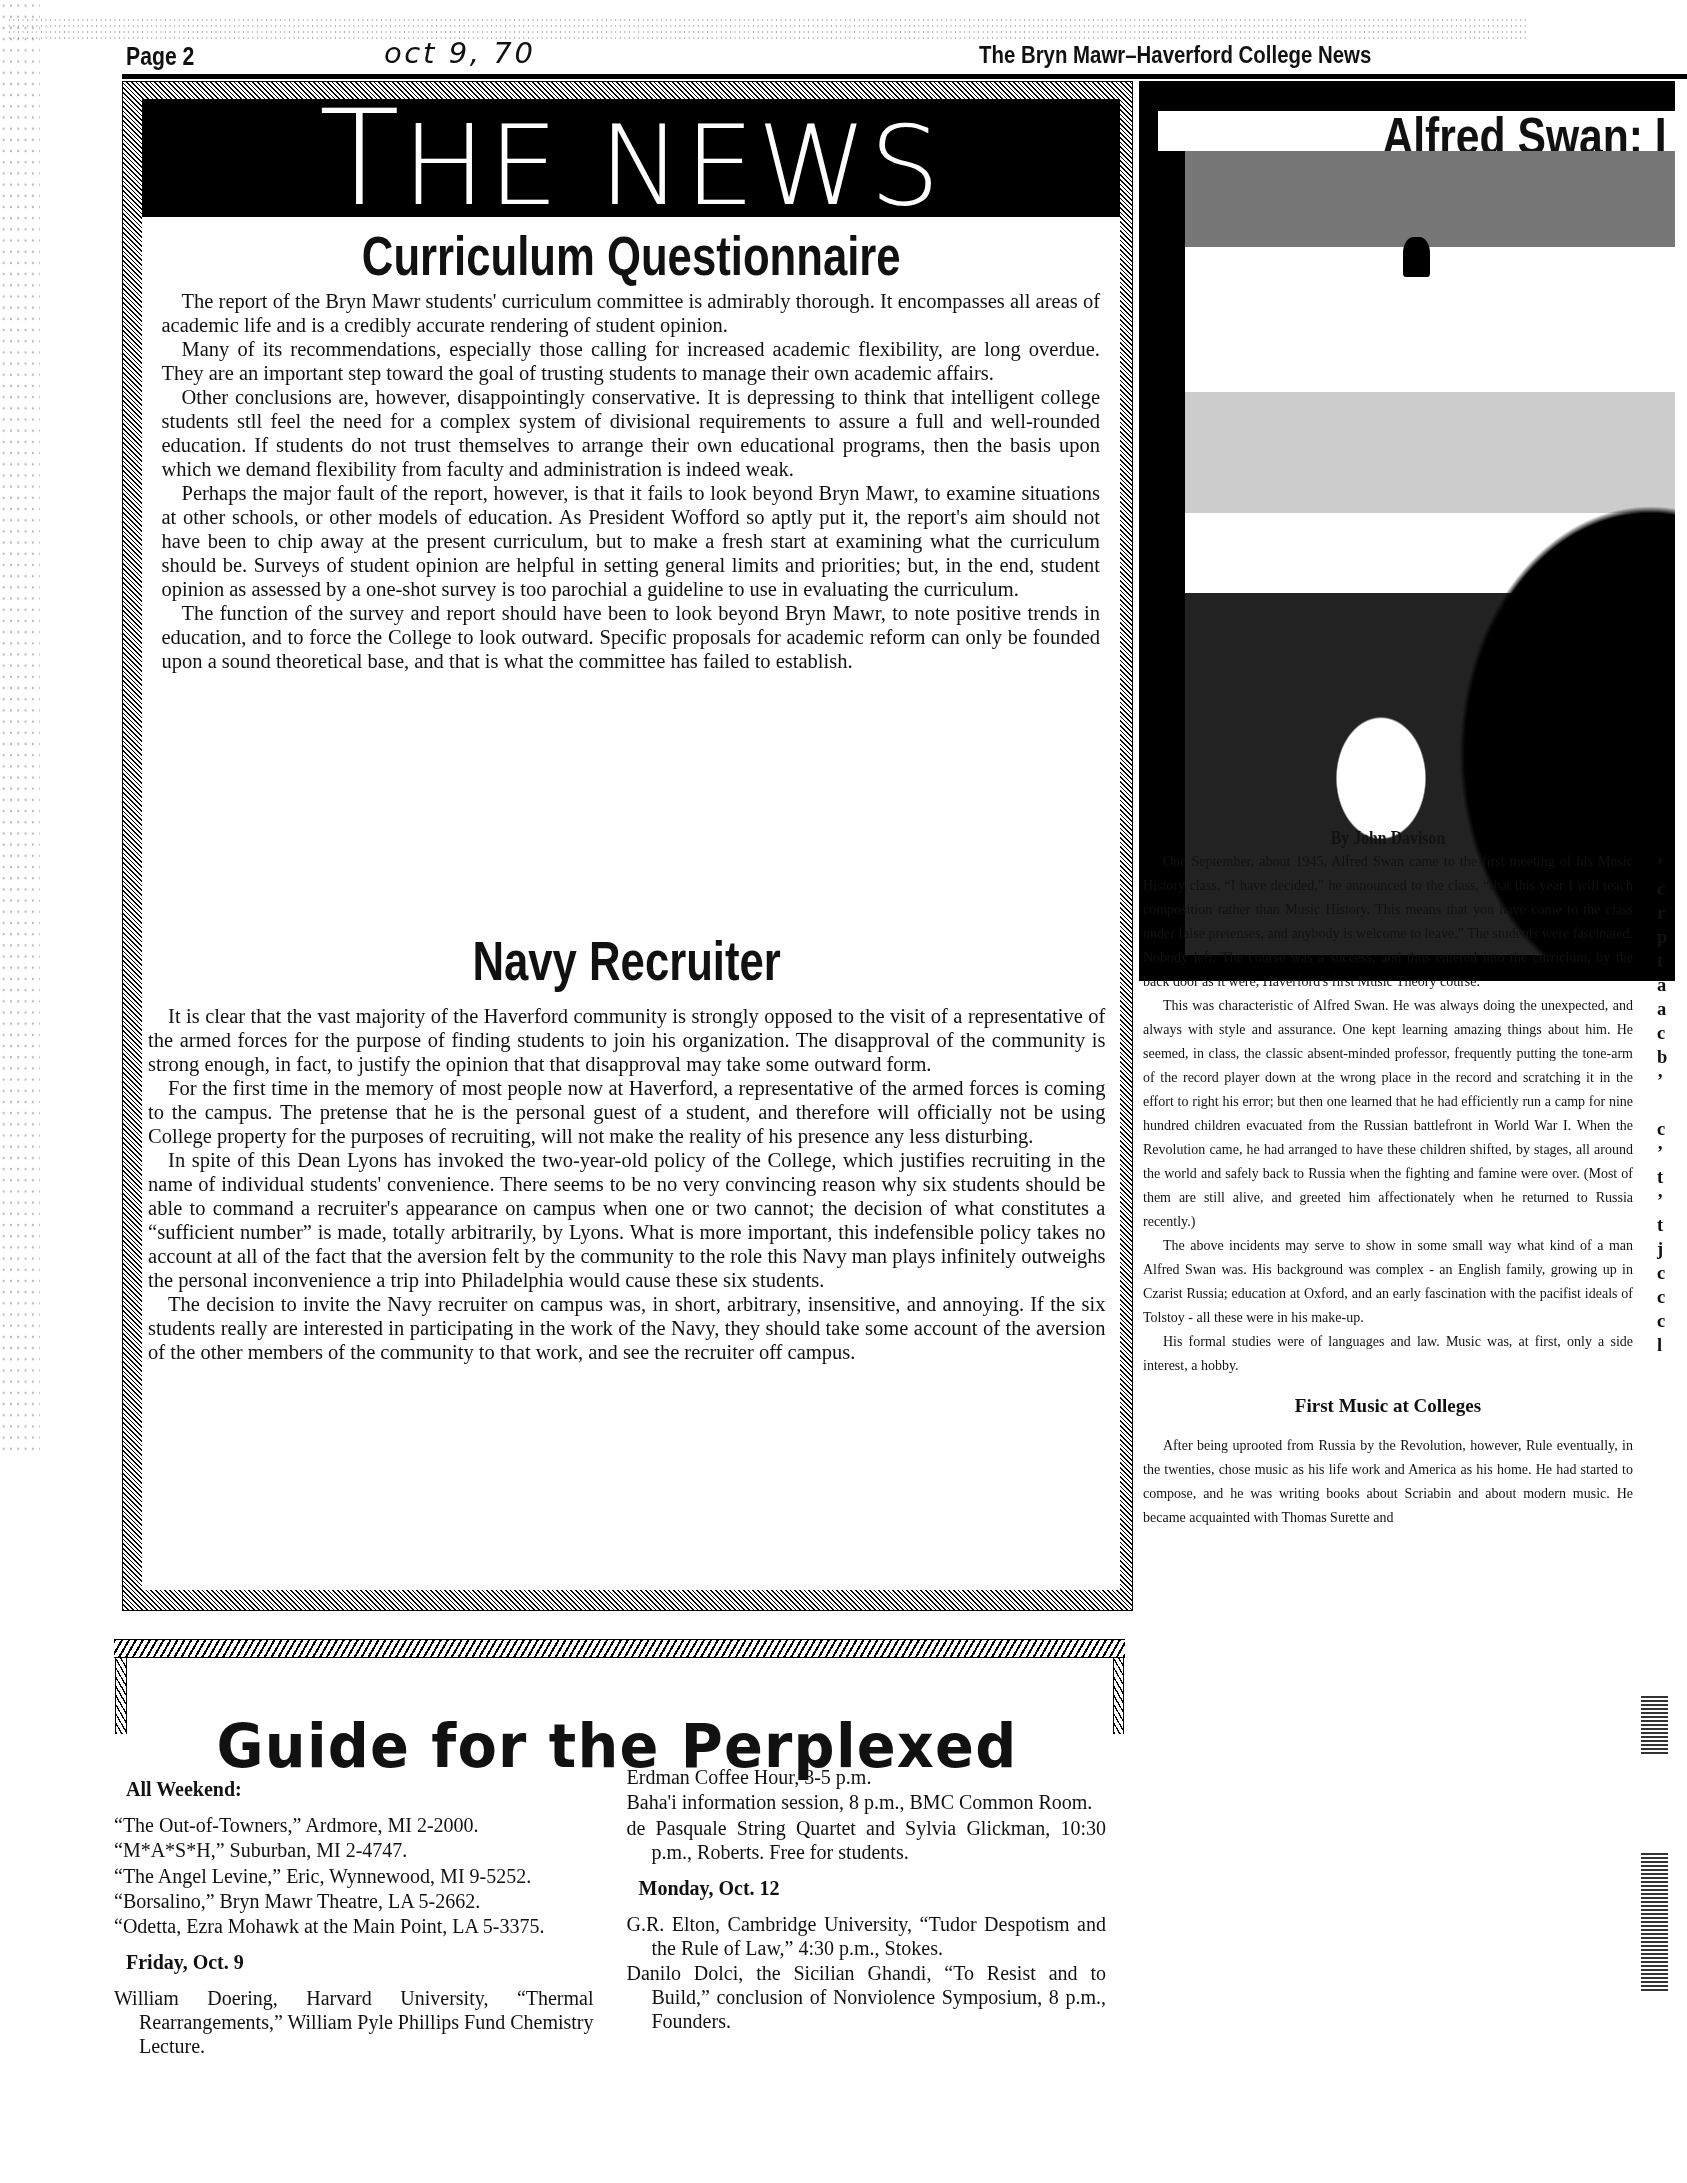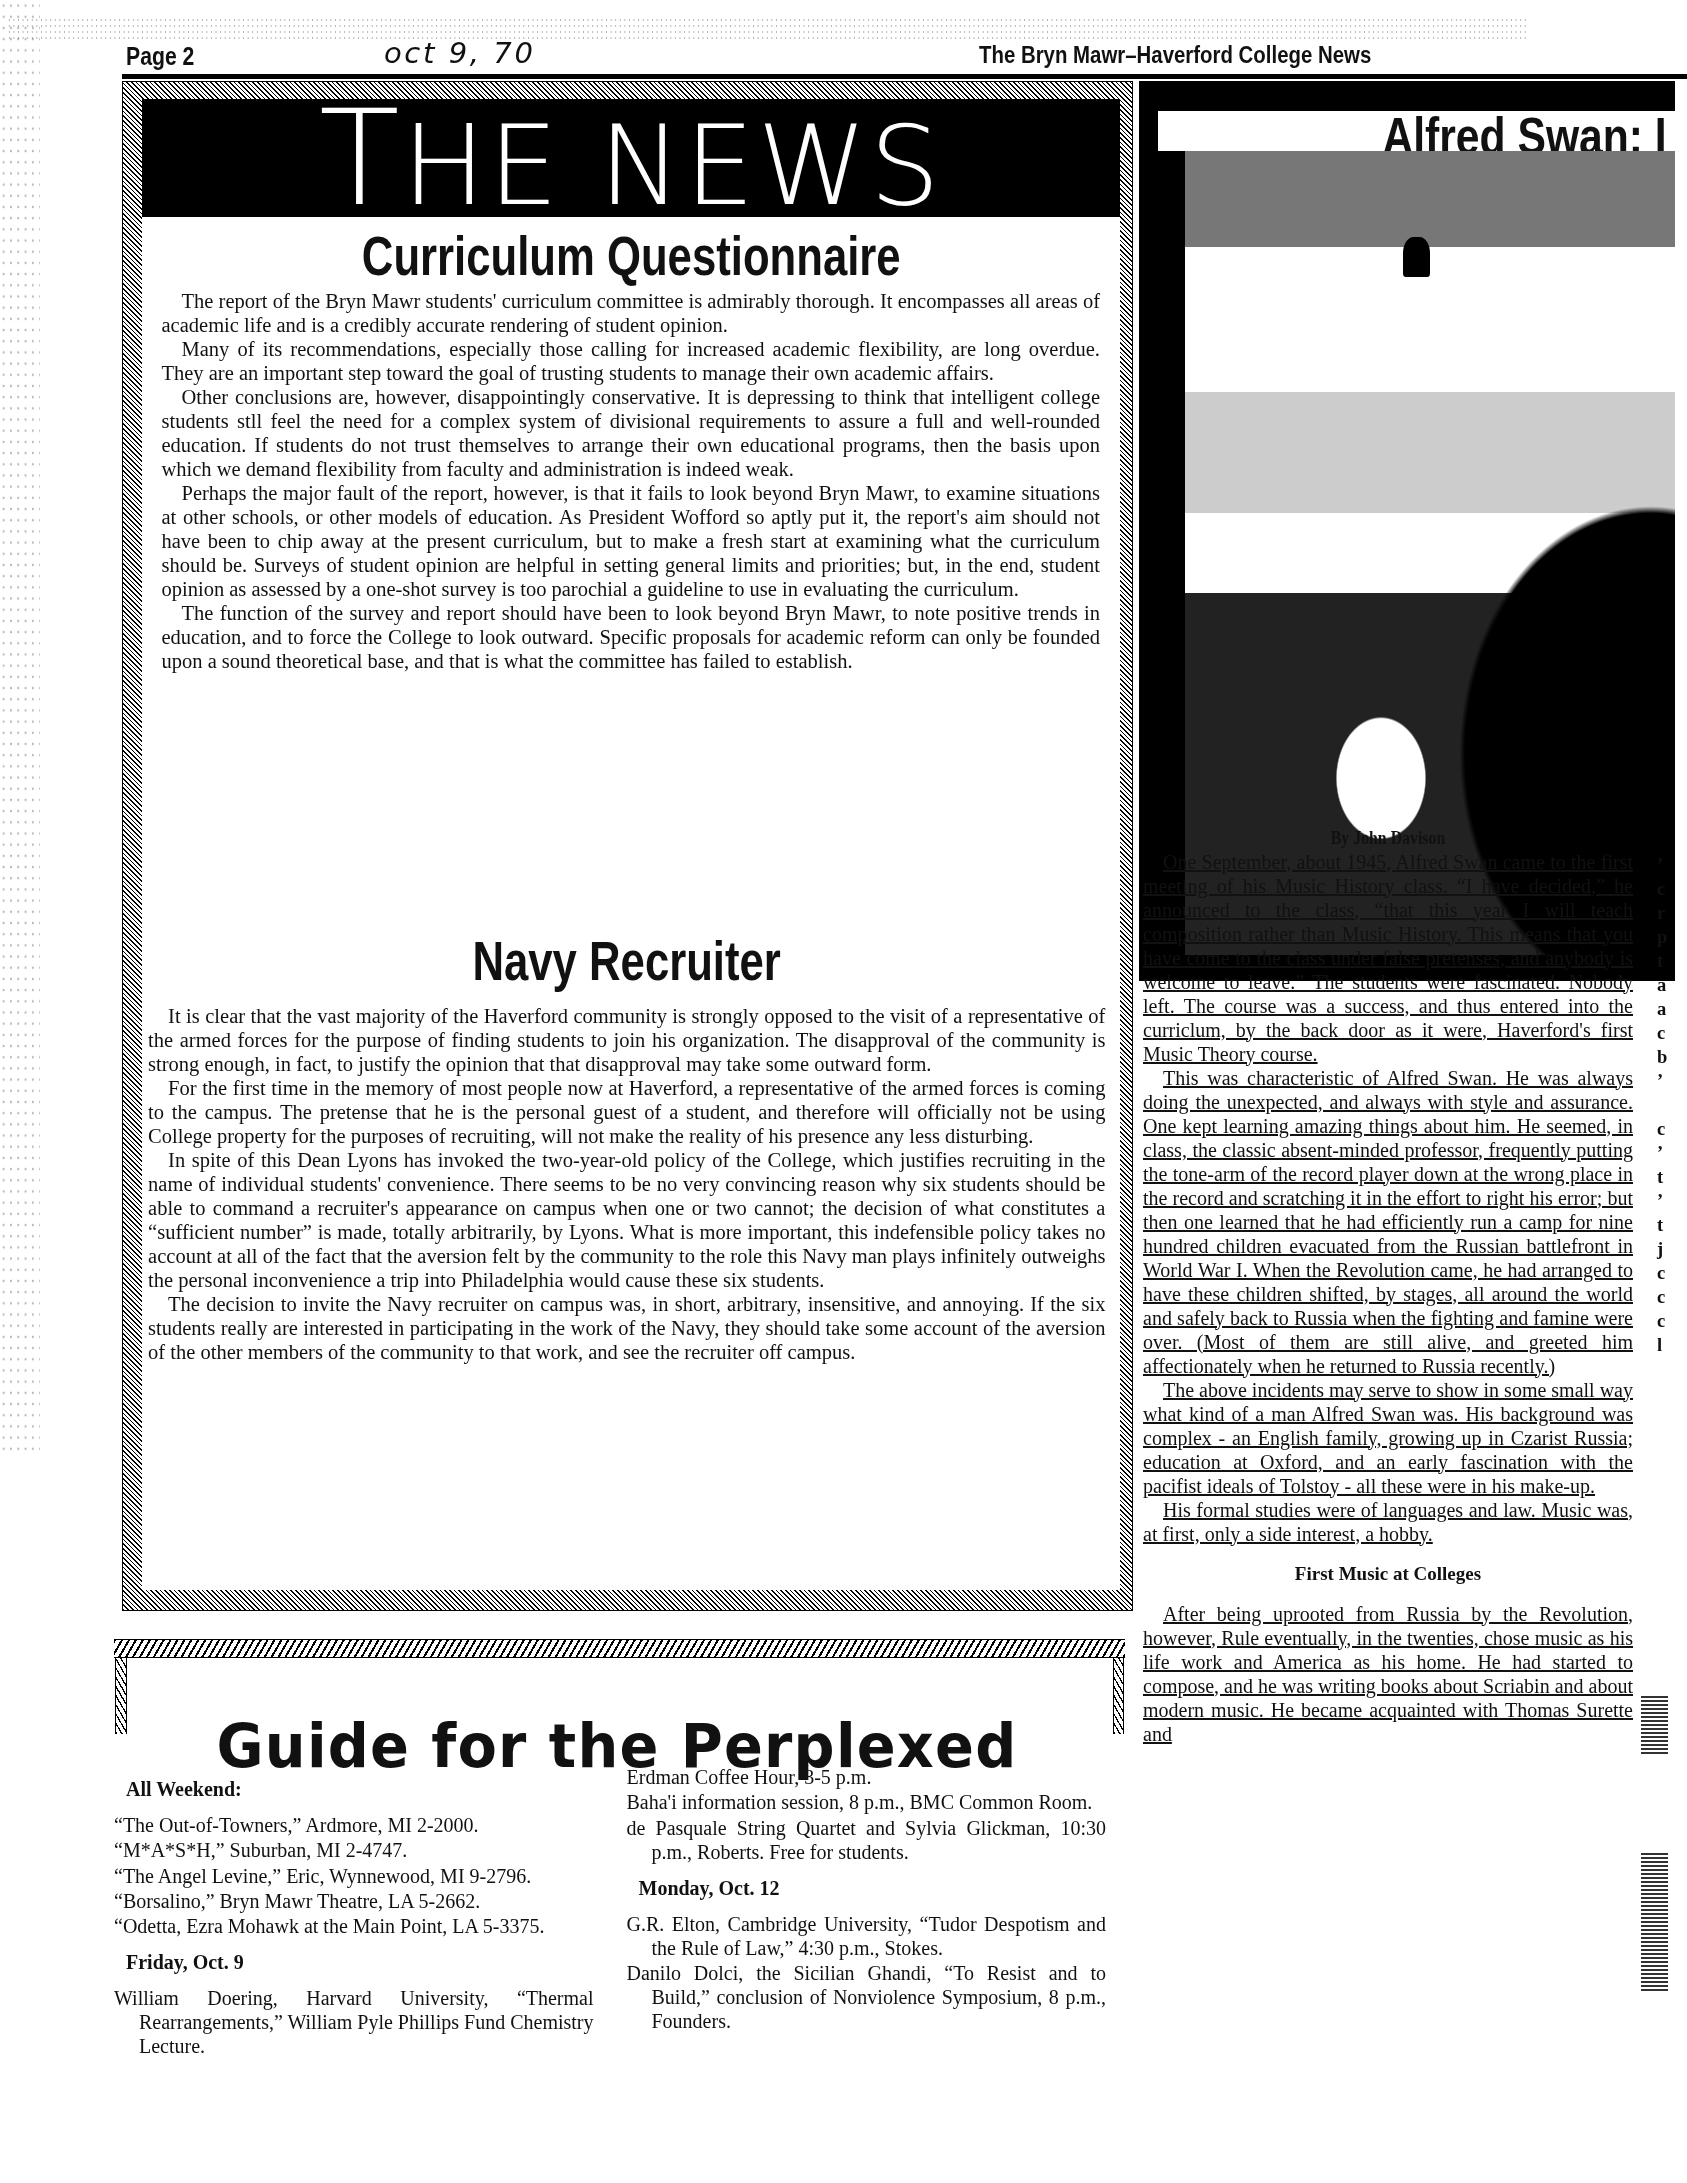--- a/index.html
+++ b/index.html
@@ -113,21 +113,21 @@
   }
   .photo .figure-pair { position: absolute; left: 218px; top: 86px; width: 26.5px; height: 40px;
     background: #000; border-radius: 40% 40% 10% 10%; }
   .photo .bench { position: absolute; left: 53px; top: 198px; width: 265px; height: 9.3px; background: #fff; }
 
   .feature-body { position: absolute; left: 1143px; top: 827px; width: 490px; }
   .byline {
     text-align: center; font-weight: bold; font-size: 18px; margin: 0; line-height: 22.5px;
     transform: scaleX(0.88);
   }
-  .feature-body .body-text { font-size: 20px; line-height: 24px; text-decoration: underline; }
+  .feature-body .body-text { font-size: 14px; line-height: 24px; }
   .subhead { text-align: center; font-weight: bold; font-size: 19px; line-height: 24px; margin: 16px; }
   .right-edge-fragments {
     position: absolute; left: 1657px; top: 853px; width: 13.2px; font-size: 18.5px;
     line-height: 24px; font-weight: bold;
   }
   .right-edge-noise {
     position: absolute; left: 1641px; width: 26.5px; background:
       repeating-linear-gradient(0deg, #000 0 2px, #fff 2px 4px),
       repeating-linear-gradient(90deg, transparent 0 2.6px, #fff 2.6px 4px);
     opacity: 0.8;
@@ -178,21 +178,21 @@
 <section class="guide">
   <div class="guide-rope-top"></div>
   <div class="guide-rope-left"></div>
   <div class="guide-rope-right"></div>
   <h2 class="guide-title">Guide for the Perplexed</h2>
   <div class="guide-cols">
     <div class="guide-col">
       <p class="day">All Weekend:</p>
       <p class="entry">“The Out-of-Towners,” Ardmore, MI 2-2000.</p>
       <p class="entry">“M*A*S*H,” Suburban, MI 2-4747.</p>
-      <p class="entry">“The Angel Levine,” Eric, Wynnewood, MI 9-2796.</p>
+      <p class="entry">“The Angel Levine,” Eric, Wynnewood, MI 9-5252.</p>
       <p class="entry">“Borsalino,” Bryn Mawr Theatre, LA 5-2662.</p>
       <p class="entry">“Odetta, Ezra Mohawk at the Main Point, LA 5-3375.</p>
       <p class="day">Friday, Oct. 9</p>
       <p class="entry">William Doering, Harvard University, “Thermal Rearrangements,” William Pyle Phillips Fund Chemistry Lecture.</p>
     </div>
     <div class="guide-col">
       <p class="entry">Erdman Coffee Hour, 3-5 p.m.</p>
       <p class="entry">Baha'i information session, 8 p.m., BMC Common Room.</p>
       <p class="entry">de Pasquale String Quartet and Sylvia Glickman, 10:30 p.m., Roberts. Free for students.</p>
       <p class="day">Monday, Oct. 12</p>

